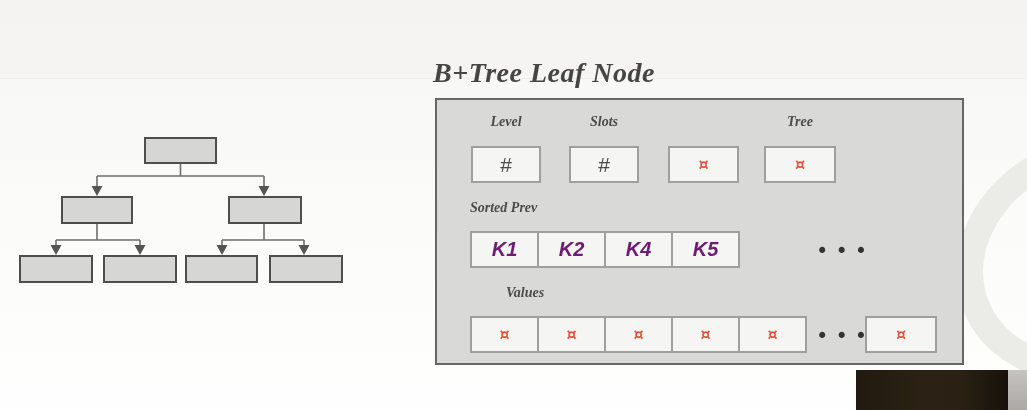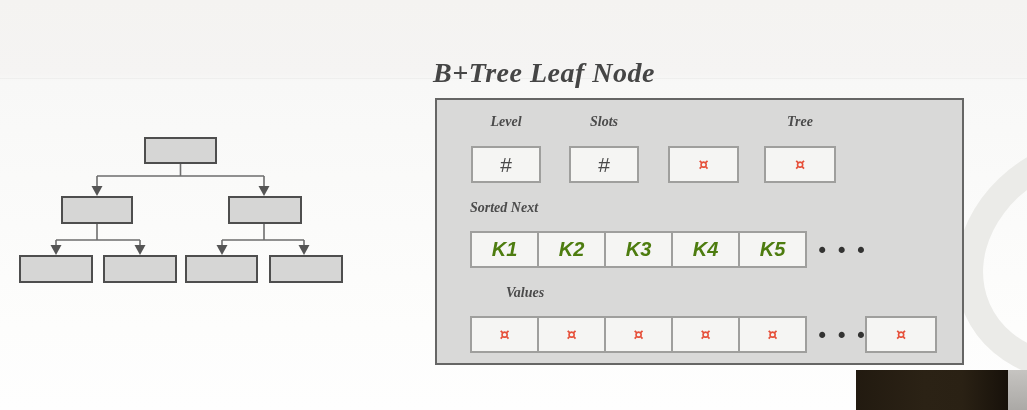--- a/index.html
+++ b/index.html
@@ -87,21 +87,21 @@
     font-family: "DejaVu Sans", sans-serif;
     font-weight: bold;
     font-size: 16px;
     color: #e6503a;
   }
   .key-text {
     font-family: "Liberation Sans", sans-serif;
     font-style: italic;
     font-weight: bold;
     font-size: 20px;
-    color: #4d7c0f;
+    color: #701a75;
   }
   .cellrow { position: absolute; display: flex; }
   .cellrow .cell { position: static; width: 69px; }
   .cellrow .cell + .cell { margin-left: -2px; }
   .dots {
     position: absolute;
     font-family: "DejaVu Sans", sans-serif;
     font-size: 21px;
     letter-spacing: 7px;
     color: #333332;
@@ -170,30 +170,27 @@
     <div class="cell" style="left:132px; top:46px; width:70px;">
       <span class="sym-hash">#</span>
     </div>
     <div class="cell" style="left:231px; top:46px; width:71px;">
       <span class="sym-cur">¤</span>
     </div>
     <div class="cell" style="left:327px; top:46px; width:72px;">
       <span class="sym-cur">¤</span>
     </div>
 
-    <div class="field-label" style="left:33px; top:100px; text-align:left;">Sorted Next</div>
+    <div class="field-label" style="left:33px; top:100px; text-align:left;">Sorted Prev</div>
     <div class="cellrow" style="left:33px; top:131px;">
       <div class="cell">
           <span class="key-text">K1</span>
         </div>
       <div class="cell">
           <span class="key-text">K2</span>
-        </div>
-      <div class="cell">
-          <span class="key-text">K3</span>
         </div>
       <div class="cell">
           <span class="key-text">K4</span>
         </div>
       <div class="cell">
           <span class="key-text">K5</span>
         </div>
     </div>
     <div class="dots" style="left:379px; top:139px;">•••</div>
 

